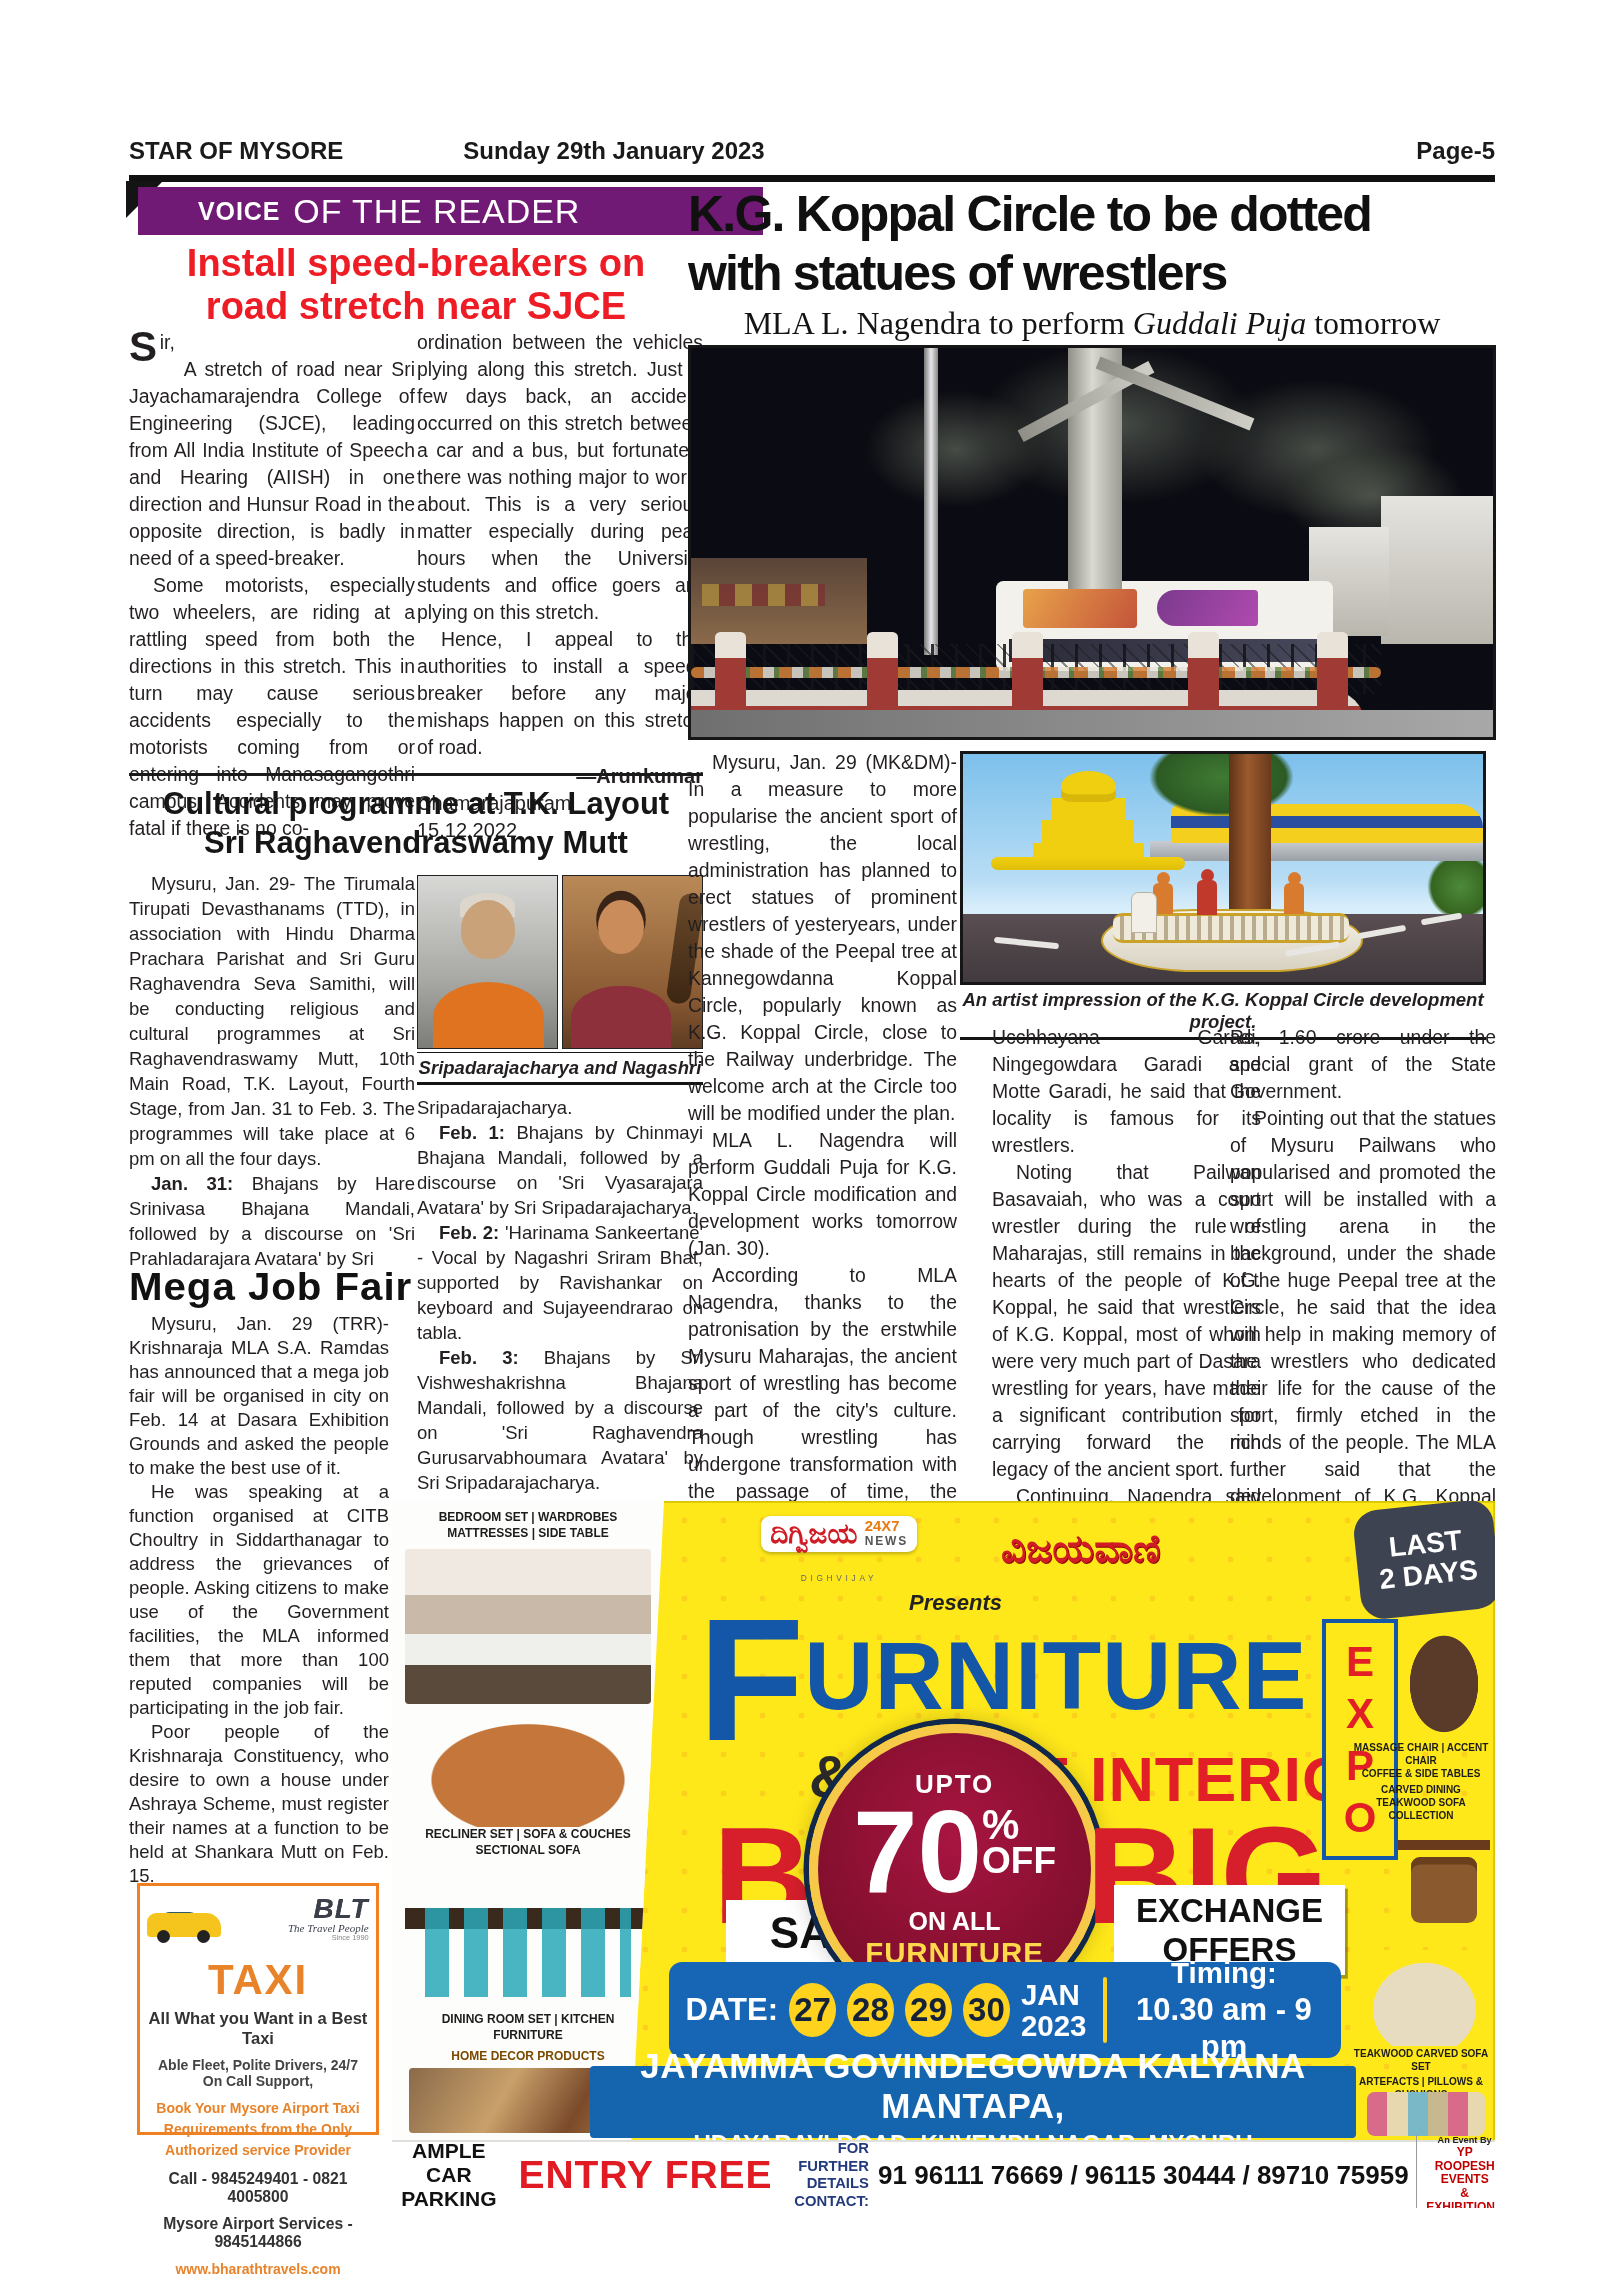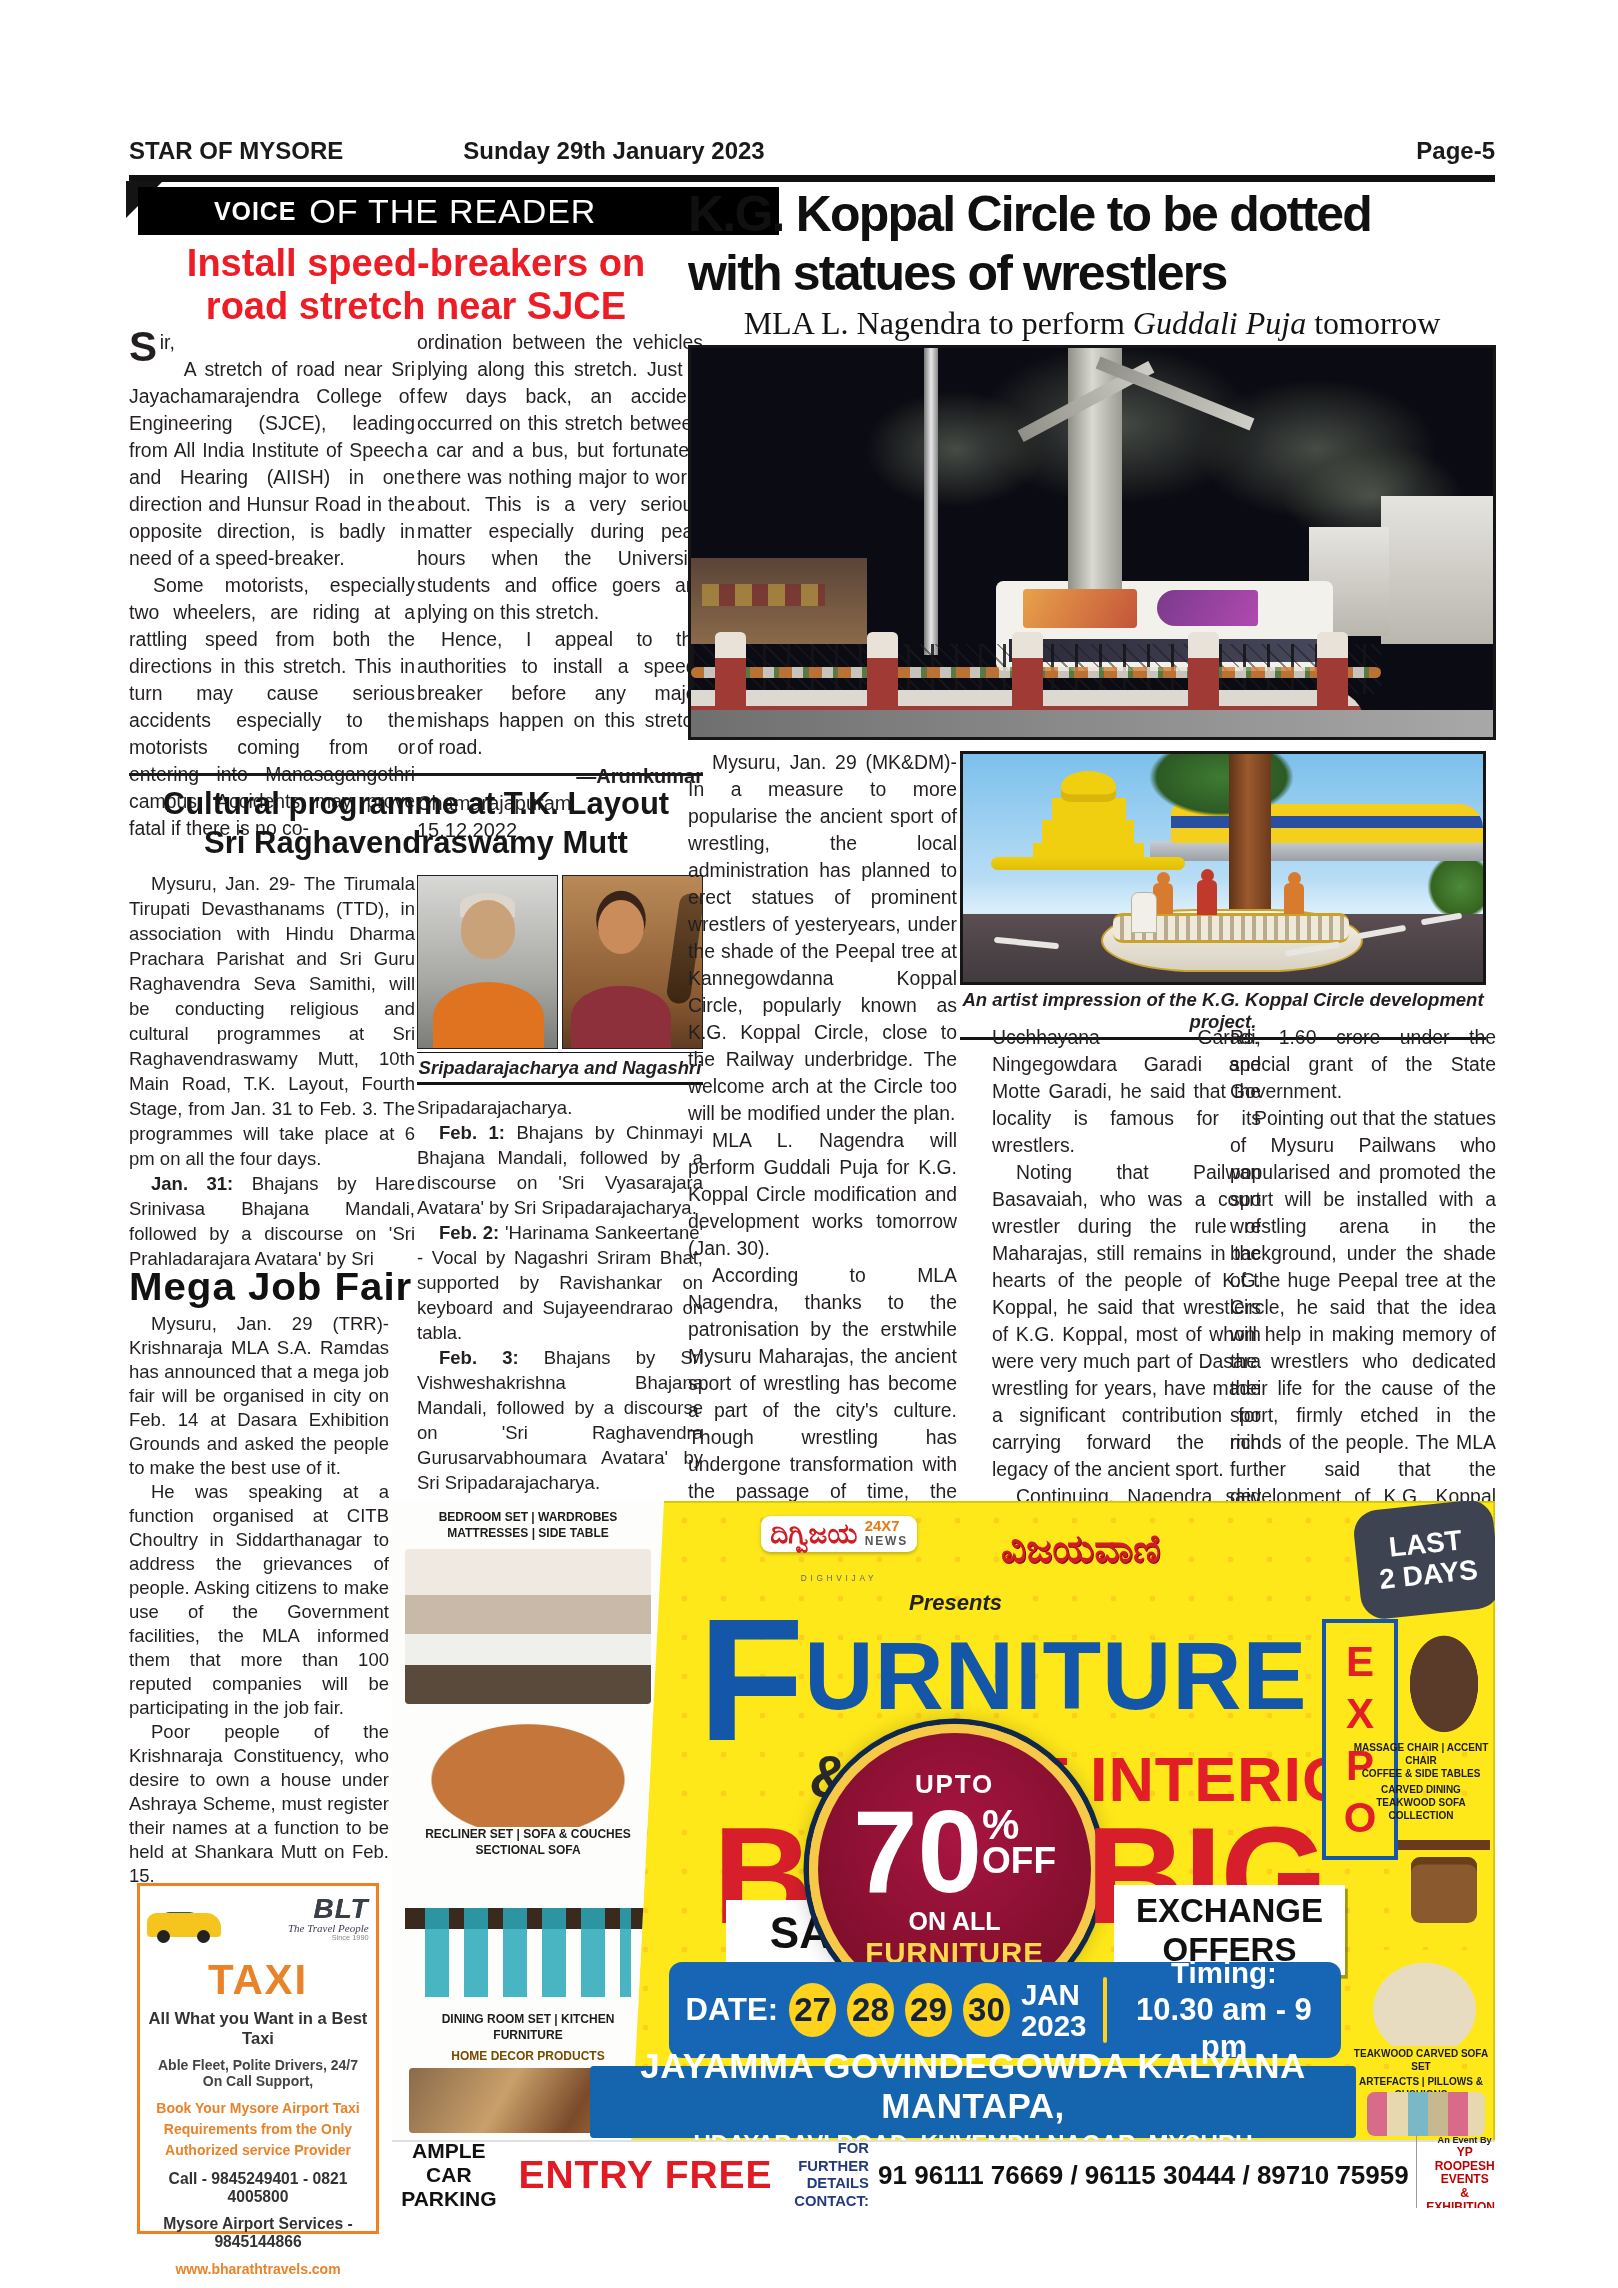--- a/index.html
+++ b/index.html
@@ -4,21 +4,21 @@
 <style>
   html,body{margin:0;padding:0;background:#e9e9e9;}
   .page{position:relative;width:1619px;height:2289px;background:#ffffff;font-family:"Liberation Sans",sans-serif;color:#231f20;overflow:hidden;}
   .abs{position:absolute;}
   
   .masthead{display:flex;align-items:baseline;font-weight:bold;font-size:24px;color:#1a1a1a;}
   .masthead .mdate{margin-left:120px;}
   .masthead .mpage{margin-left:auto;}
   .toprule{background:#111;height:6.5px;}
   
-  .voice-banner{background:#000000;display:flex;align-items:center;padding-left:76px;}
+  .voice-banner{background:#701a75;display:flex;align-items:center;padding-left:60px;}
   .voice-tri{width:0;height:0;border-top:37px solid #141414;border-right:37px solid transparent;}
   .voice-bold{color:#fff;font-weight:800;font-size:25px;letter-spacing:0.9px;}
   .voice-rest{color:#fff;font-weight:400;font-size:34px;margin-left:13px;letter-spacing:0.9px;}
   .voice-head{color:#ee1c25;font-weight:800;font-size:38px;line-height:43px;text-align:center;}
   
   .col{font-size:19.4px;line-height:27px;text-align:justify;}
   .col .p{margin:0;text-indent:24px;}
   .col .p.ni{text-indent:0;}
   .dropcap{float:left;font-size:42px;line-height:35px;font-weight:bold;padding-right:2.8px;}
   .sig{font-weight:800;text-align:right;font-size:20px;margin-top:1.8px;}
@@ -321,21 +321,21 @@
   <div class="abs acol" style="left:992px;top:1024px;width:269px;">
     <p class="p ni">Ucchhayana Garadi, Ningegowdara Garadi and Motte Garadi, he said that the locality is famous for its wrestlers.</p>
     <p class="p">Noting that Pailwan Basavaiah, who was a court wrestler during the rule of Maharajas, still remains in the hearts of the people of K.G. Koppal, he said that wrestlers of K.G. Koppal, most of whom were very much part of Dasara wrestling for years, have made a significant contribution for carrying forward the rich legacy of the ancient sport.</p>
     <p class="p">Continuing, Nagendra said that the K.G. Koppal Circle is being developed at a cost of</p>
   </div>
   <div class="abs acol" style="left:1230px;top:1024px;width:266px;">
     <p class="p ni">Rs. 1.60 crore under the special grant of the State Government.</p>
     <p class="p">Pointing out that the statues of Mysuru Pailwans who popularised and promoted the sport will be installed with a wrestling arena in the background, under the shade of the huge Peepal tree at the Circle, he said that the idea will help in making memory of the wrestlers who dedicated their life for the cause of the sport, firmly etched in the minds of the people. The MLA further said that the development of K.G. Koppal Circle will be carried out in such a way that the Peepal tree is not be affected.</p>
   </div>
 
-  <div class="abs taxi-box" style="left:137px;top:1883px;width:242px;height:351px;">
+  <div class="abs taxi-box" style="left:137px;top:1883px;width:242px;height:252px;">
     <div class="taxi-toprow">
       <div class="taxi-car">
         <div class="carwin"></div>
           <div class="carbody"></div>
         <div class="w1"></div>
           <div class="w2"></div>
       </div>
       <div class="blt-logo">
         <div class="blt-main">BLT</div>
         <div class="blt-tag">The Travel People</div>

